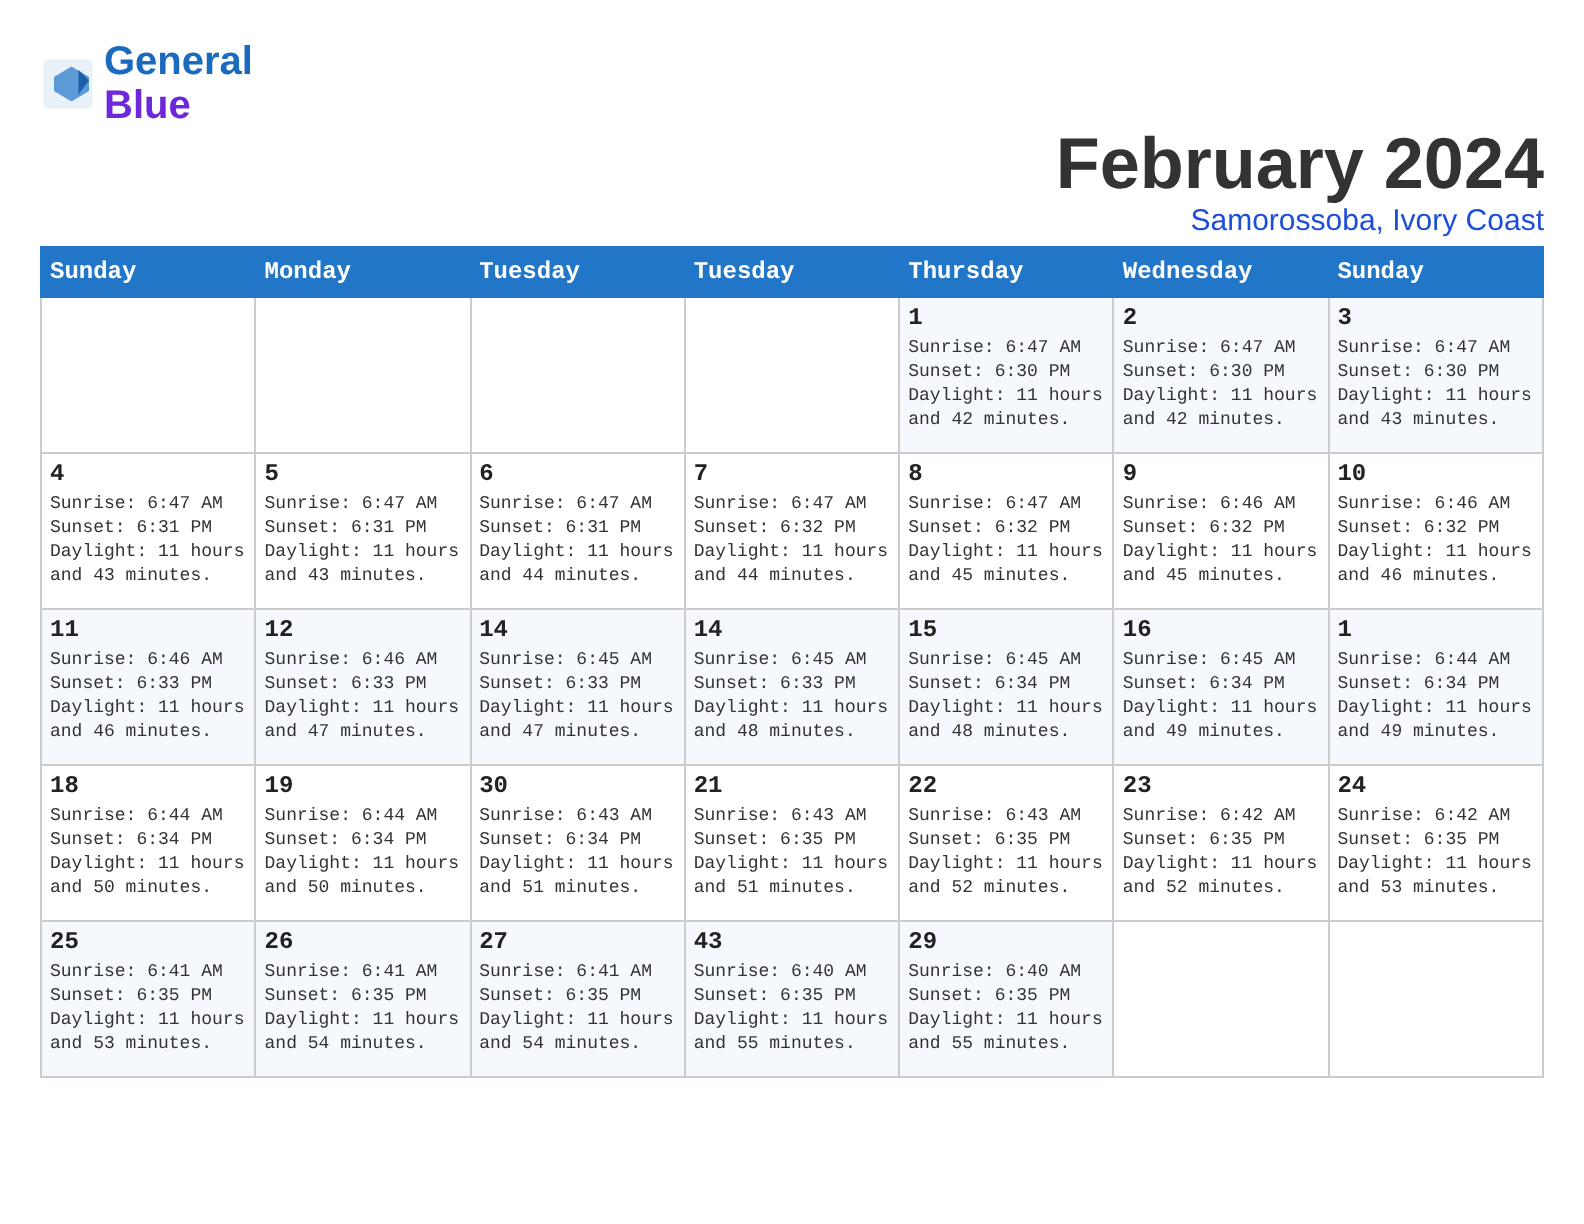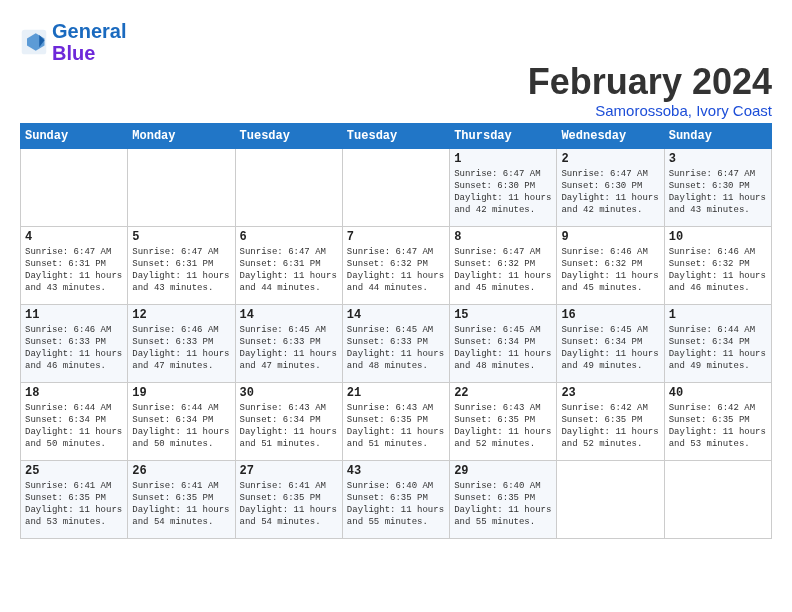--- a/index.html
+++ b/index.html
@@ -300,21 +300,21 @@
 and 52 minutes.</div>
           </td>
           <td>
             <span class="day-num">23</span>
             <div class="cell-text" style="white-space: pre-line;">Sunrise: 6:42 AM
 Sunset: 6:35 PM
 Daylight: 11 hours
 and 52 minutes.</div>
           </td>
           <td>
-            <span class="day-num">40</span>
+            <span class="day-num">24</span>
             <div class="cell-text" style="white-space: pre-line;">Sunrise: 6:42 AM
 Sunset: 6:35 PM
 Daylight: 11 hours
 and 53 minutes.</div>
           </td>
         </tr>
         <tr>
           <td>
             <span class="day-num">25</span>
             <div class="cell-text" style="white-space: pre-line;">Sunrise: 6:41 AM

